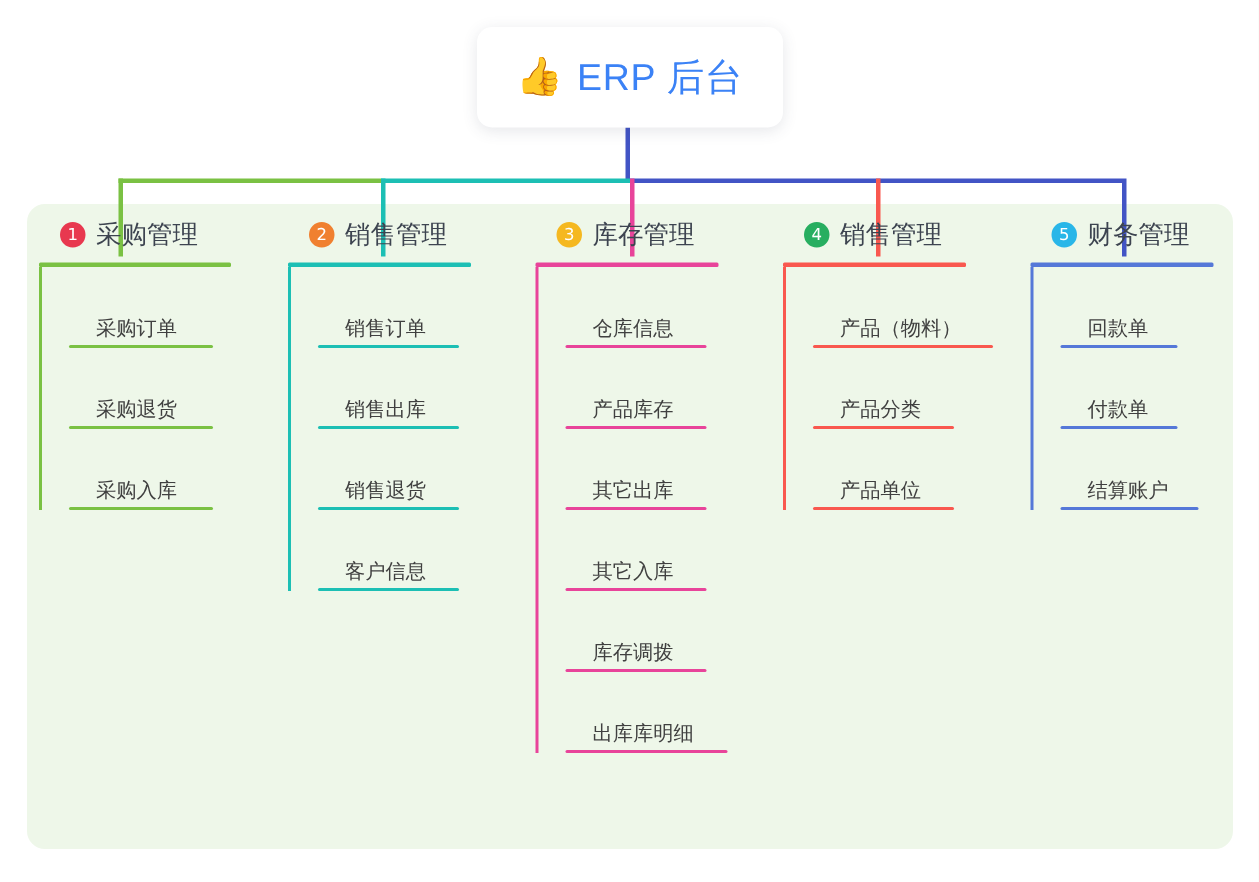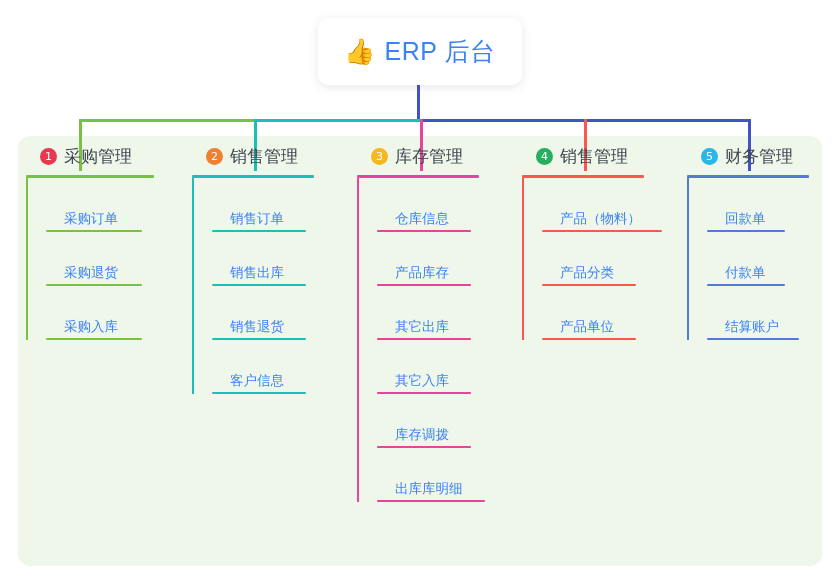--- a/index.html
+++ b/index.html
@@ -114,21 +114,21 @@
     position: relative;
     height: 54px;
     box-sizing: border-box;
     display: flex;
     align-items: flex-end;
     padding-left: 20px;
     padding-bottom: 5px;
   }
   .item-label {
     font-size: 13.5px;
-    color: #3b82f6;
+    color: #404040;
     white-space: nowrap;
     line-height: 1.1;
     font-family: Liberation Serif, serif;
   }
   .item-rule {
     position: absolute;
     left: 2px;
     bottom: 0;
     height: 2px;
     border-radius: 1px;

